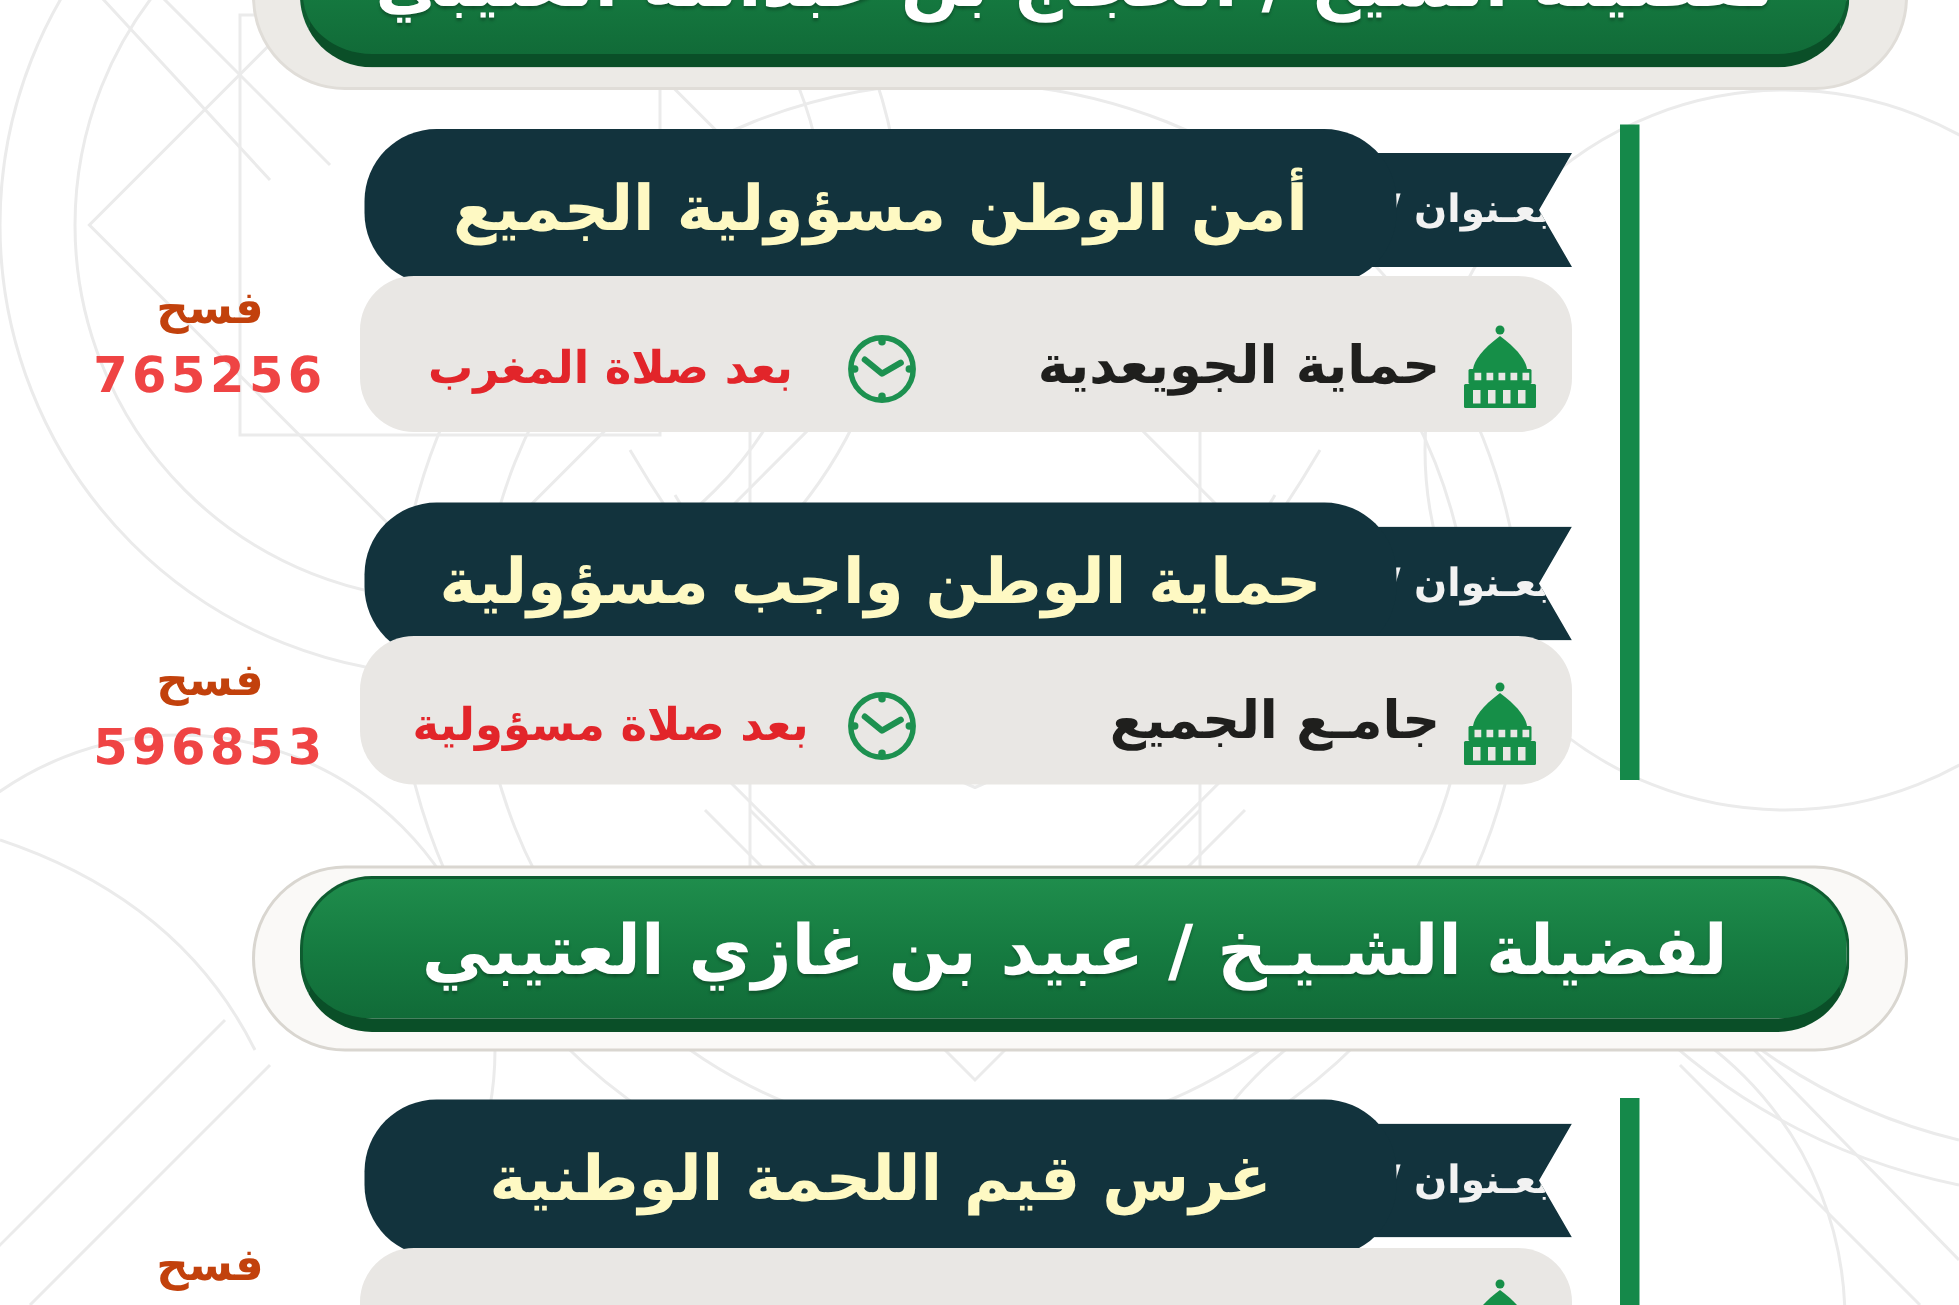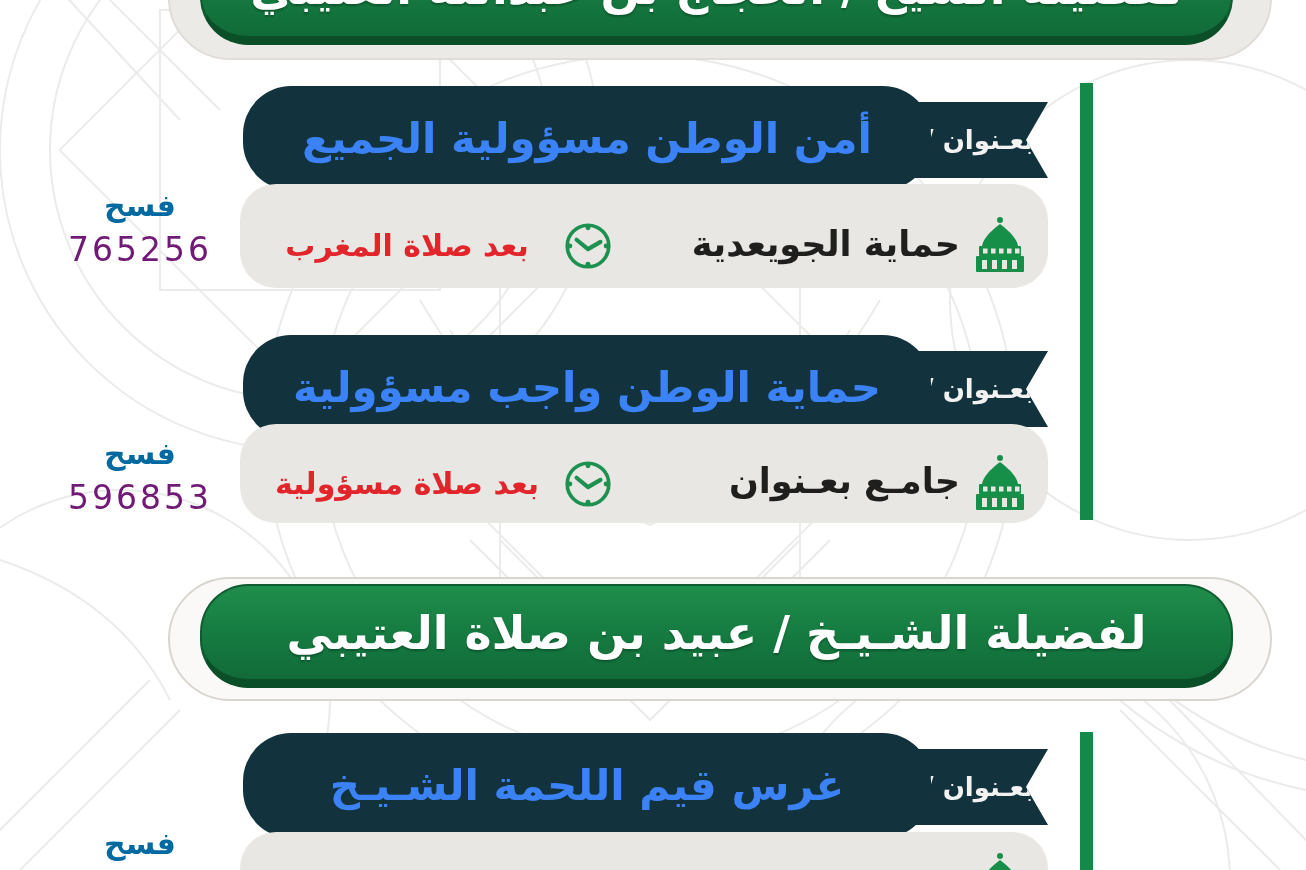--- a/index.html
+++ b/index.html
@@ -34,43 +34,43 @@
     color:#ffffff;font-weight:bold;font-size:46px;
     text-shadow:0 2px 2px rgba(0,0,0,.25);
     white-space:nowrap;
   }
   
   .dark-main{
     background:#12333d;
     border-radius:48px;
     display:flex;align-items:center;justify-content:center;
   }
-  .dark-title{color:#3b82f6;font-weight:bold;font-size:42px;white-space:nowrap;}
+  .dark-title{color:#fef9c3;font-weight:bold;font-size:42px;white-space:nowrap;}
   .dark-tab{
     background:#12333d;
     clip-path:polygon(0 0,100% 0,calc(100% - 22px) 50%,100% 100%,0 100%);
     display:flex;align-items:center;
     padding:0 14px 0 34px;box-sizing:border-box;
   }
   .tab-label{color:#f2f2f2;font-weight:bold;font-size:26px;white-space:nowrap;}
   
   .gray-row{background:#e9e7e4;border-radius:36px;}
   .mosque-name{
     color:#1f1f1d;font-weight:bold;font-size:35px;
     text-align:right;white-space:nowrap;
   }
   .time-text{
     color:#e2252a;font-weight:bold;font-size:30px;
     text-align:center;white-space:nowrap;
   }
   .permit-label{
-    color:#0369a1;font-size:30px;font-weight:bold;text-align:center;
+    color:#c2410c;font-size:30px;font-weight:bold;text-align:center;
   }
   .permit-number{
-    color:#701a75;font-size:33px;font-weight:normal;text-align:center;
+    color:#ef4444;font-size:33px;font-weight:bold;text-align:center;
     letter-spacing:3px;direction:ltr;
   }
   .green-bar{background:#15894a;width:13px;}
   .icon{display:block;}
 </style>
 </head>
 <body>
 
 <div id="poster">
 
@@ -173,49 +173,49 @@
         <rect x="27" y="34.5" width="4.5" height="5"></rect>
         <rect x="35" y="34.5" width="4.5" height="5"></rect>
         <rect x="43" y="34.5" width="4.5" height="5"></rect>
         <rect x="10" y="46" width="5" height="9"></rect>
         <rect x="20" y="46" width="5" height="9"></rect>
         <rect x="30" y="46" width="5" height="9"></rect>
         <rect x="40" y="46" width="5" height="9"></rect>
       </g>
     </svg>
   </span>
-  <div class="abs mosque-name" style="left:660px;top:461px;width:300px;">جامـع بعـنوان</div>
+  <div class="abs mosque-name" style="left:660px;top:461px;width:300px;">جامـع الجميع</div>
   <span class="abs icon" style="left:562px;top:458px;">
     <svg width="52" height="52" viewBox="0 0 50 50" xmlns="http://www.w3.org/2000/svg">
       <circle cx="25" cy="25" r="20" fill="none" stroke="#1d9150" stroke-width="3.5"></circle>
       <g fill="#1d9150">
         <circle cx="25" cy="7.5" r="2.4"></circle>
         <circle cx="42.5" cy="25" r="2.4"></circle>
         <circle cx="25" cy="42.5" r="2.4"></circle>
         <circle cx="7.5" cy="25" r="2.4"></circle>
       </g>
       <path d="M14 19 L25 28 L37 21" fill="none" stroke="#1d9150" stroke-width="4" stroke-linecap="round" stroke-linejoin="round"></path>
     </svg>
   </span>
   <div class="abs time-text" style="left:262px;top:466px;width:290px;">بعد صلاة مسؤولية</div>
   <div class="abs permit-label" style="left:90px;top:436px;width:100px;">فسح</div>
   <div class="abs permit-number" style="left:62px;top:478px;width:156px;">596853</div>
 
   <div class="abs green-bar" style="left:1080px;top:83px;height:437px;"></div>
 
   <div class="abs backing-pill light" style="left:168px;top:577px;width:1100px;height:120px;"></div>
   <div class="abs green-banner" style="left:200px;top:584px;width:1033px;height:104px;">
-    <div class="banner-text">لفضيلة الشـيـخ / عبيد بن صلاة العتيبي</div>
+    <div class="banner-text">لفضيلة الشـيـخ / عبيد بن غازي العتيبي</div>
   </div>
 
   <div class="abs dark-tab" style="left:880px;top:749px;width:168px;height:76px;">
     <span class="tab-label">بعـنوان /</span>
   </div>
   <div class="abs dark-main" style="left:243px;top:733px;width:688px;height:105px;">
-    <span class="dark-title">غرس قيم اللحمة الشـيـخ</span>
+    <span class="dark-title">غرس قيم اللحمة الوطنية</span>
   </div>
 
   <div class="abs gray-row" style="left:240px;top:832px;width:808px;height:90px;"></div>
   <span class="abs icon" style="left:972px;top:850px;">
     <svg width="56" height="58" viewBox="0 0 56 58" xmlns="http://www.w3.org/2000/svg">
       <g fill="#168f48">
         <circle cx="28" cy="6" r="3"></circle>
         <path d="M28 10 C 16 19 11 26 10 32 L46 32 C45 26 40 19 28 10 Z"></path>
       </g>
     </svg>

